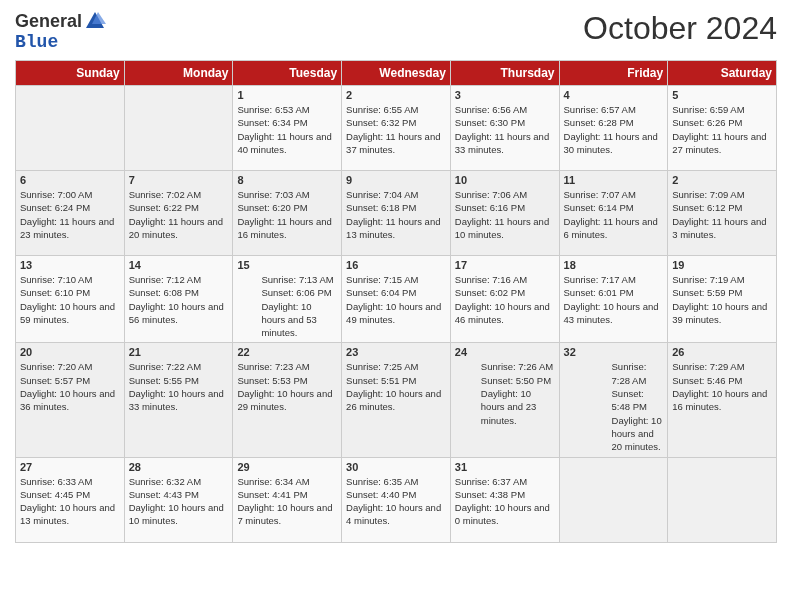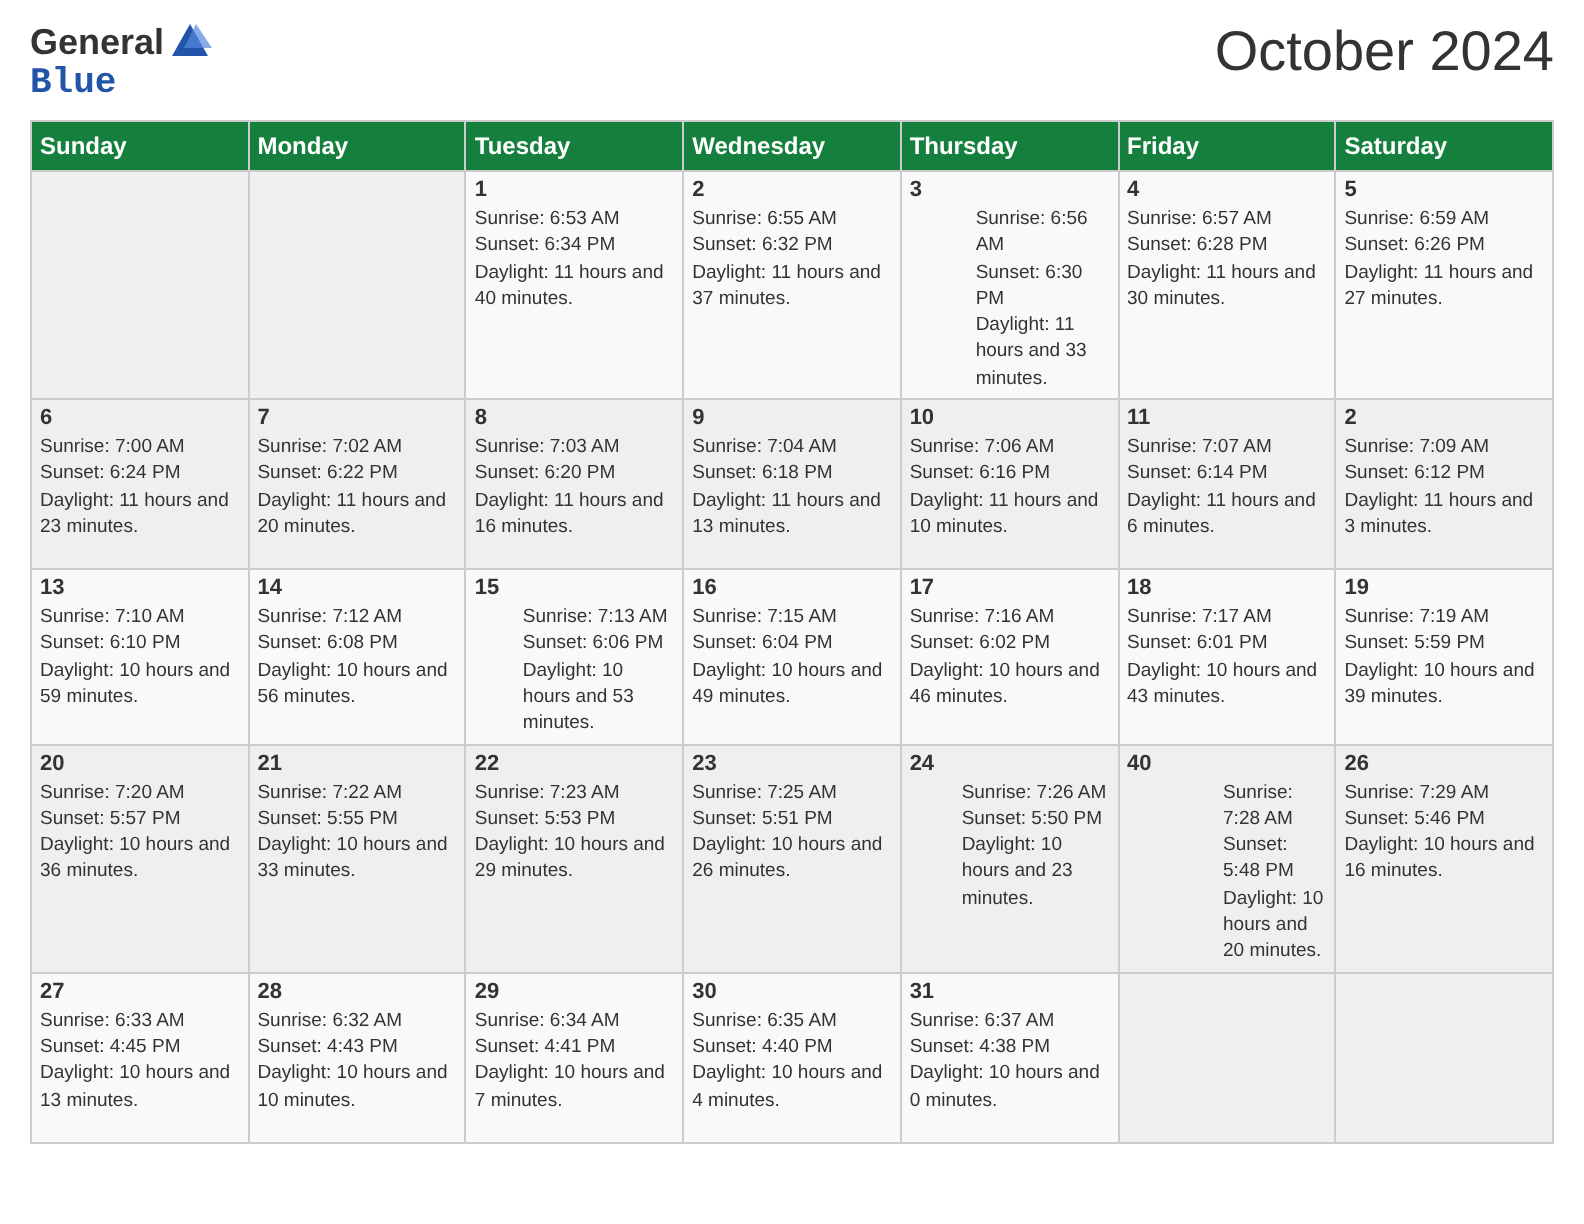--- a/index.html
+++ b/index.html
@@ -34,40 +34,40 @@
       font-family: Liberation Mono, monospace;
     }
     .logo-row {
       display: flex;
       align-items: center;
     }
     .title-block {
       text-align: right;
     }
     .month-title {
-      font-size: 28px;
+      font-size: 32px;
       font-weight: normal;
       color: #333;
     }
     .location {
       font-size: 14px;
       color: #555;
     }
     table {
       width: 100%;
       border-collapse: collapse;
       table-layout: fixed;
     }
     thead tr th {
-      background: #15803d;
+      background: #b91c1c;
       color: #fff;
       font-size: 12px;
       font-weight: bold;
       padding: 5px 4px;
-      text-align: left;
+      text-align: right;
       border: 1px solid #ccc;
     }
     tbody tr td {
       border: 1px solid #ccc;
       vertical-align: top;
       padding: 3px 4px;
       font-size: 10px;
       color: #333;
       height: 85px;
     }
@@ -136,21 +136,21 @@
 Daylight: 11 hours and 40 minutes.</div>
         </td>
         <td>
           <span class="day-num">2</span>
           <div class="day-detail" style="white-space: pre-line;">Sunrise: 6:55 AM
 Sunset: 6:32 PM
 Daylight: 11 hours and 37 minutes.</div>
         </td>
         <td>
           <span class="day-num">3</span>
-          <div class="day-detail" style="white-space: pre-line; margin-left: 33px;">Sunrise: 6:56 AM
+          <div class="day-detail" style="white-space: pre-line;">Sunrise: 6:56 AM
 Sunset: 6:30 PM
 Daylight: 11 hours and 33 minutes.</div>
         </td>
         <td>
           <span class="day-num">4</span>
           <div class="day-detail" style="white-space: pre-line;">Sunrise: 6:57 AM
 Sunset: 6:28 PM
 Daylight: 11 hours and 30 minutes.</div>
         </td>
         <td>
@@ -273,21 +273,21 @@
 Sunset: 5:51 PM
 Daylight: 10 hours and 26 minutes.</div>
         </td>
         <td>
           <span class="day-num">24</span>
           <div class="day-detail" style="white-space: pre-line; margin-left: 26px;">Sunrise: 7:26 AM
 Sunset: 5:50 PM
 Daylight: 10 hours and 23 minutes.</div>
         </td>
         <td>
-          <span class="day-num">40</span>
+          <span class="day-num">32</span>
           <div class="day-detail" style="white-space: pre-line; margin-left: 48px;">Sunrise: 7:28 AM
 Sunset: 5:48 PM
 Daylight: 10 hours and 20 minutes.</div>
         </td>
         <td>
           <span class="day-num">26</span>
           <div class="day-detail" style="white-space: pre-line;">Sunrise: 7:29 AM
 Sunset: 5:46 PM
 Daylight: 10 hours and 16 minutes.</div>
         </td>

